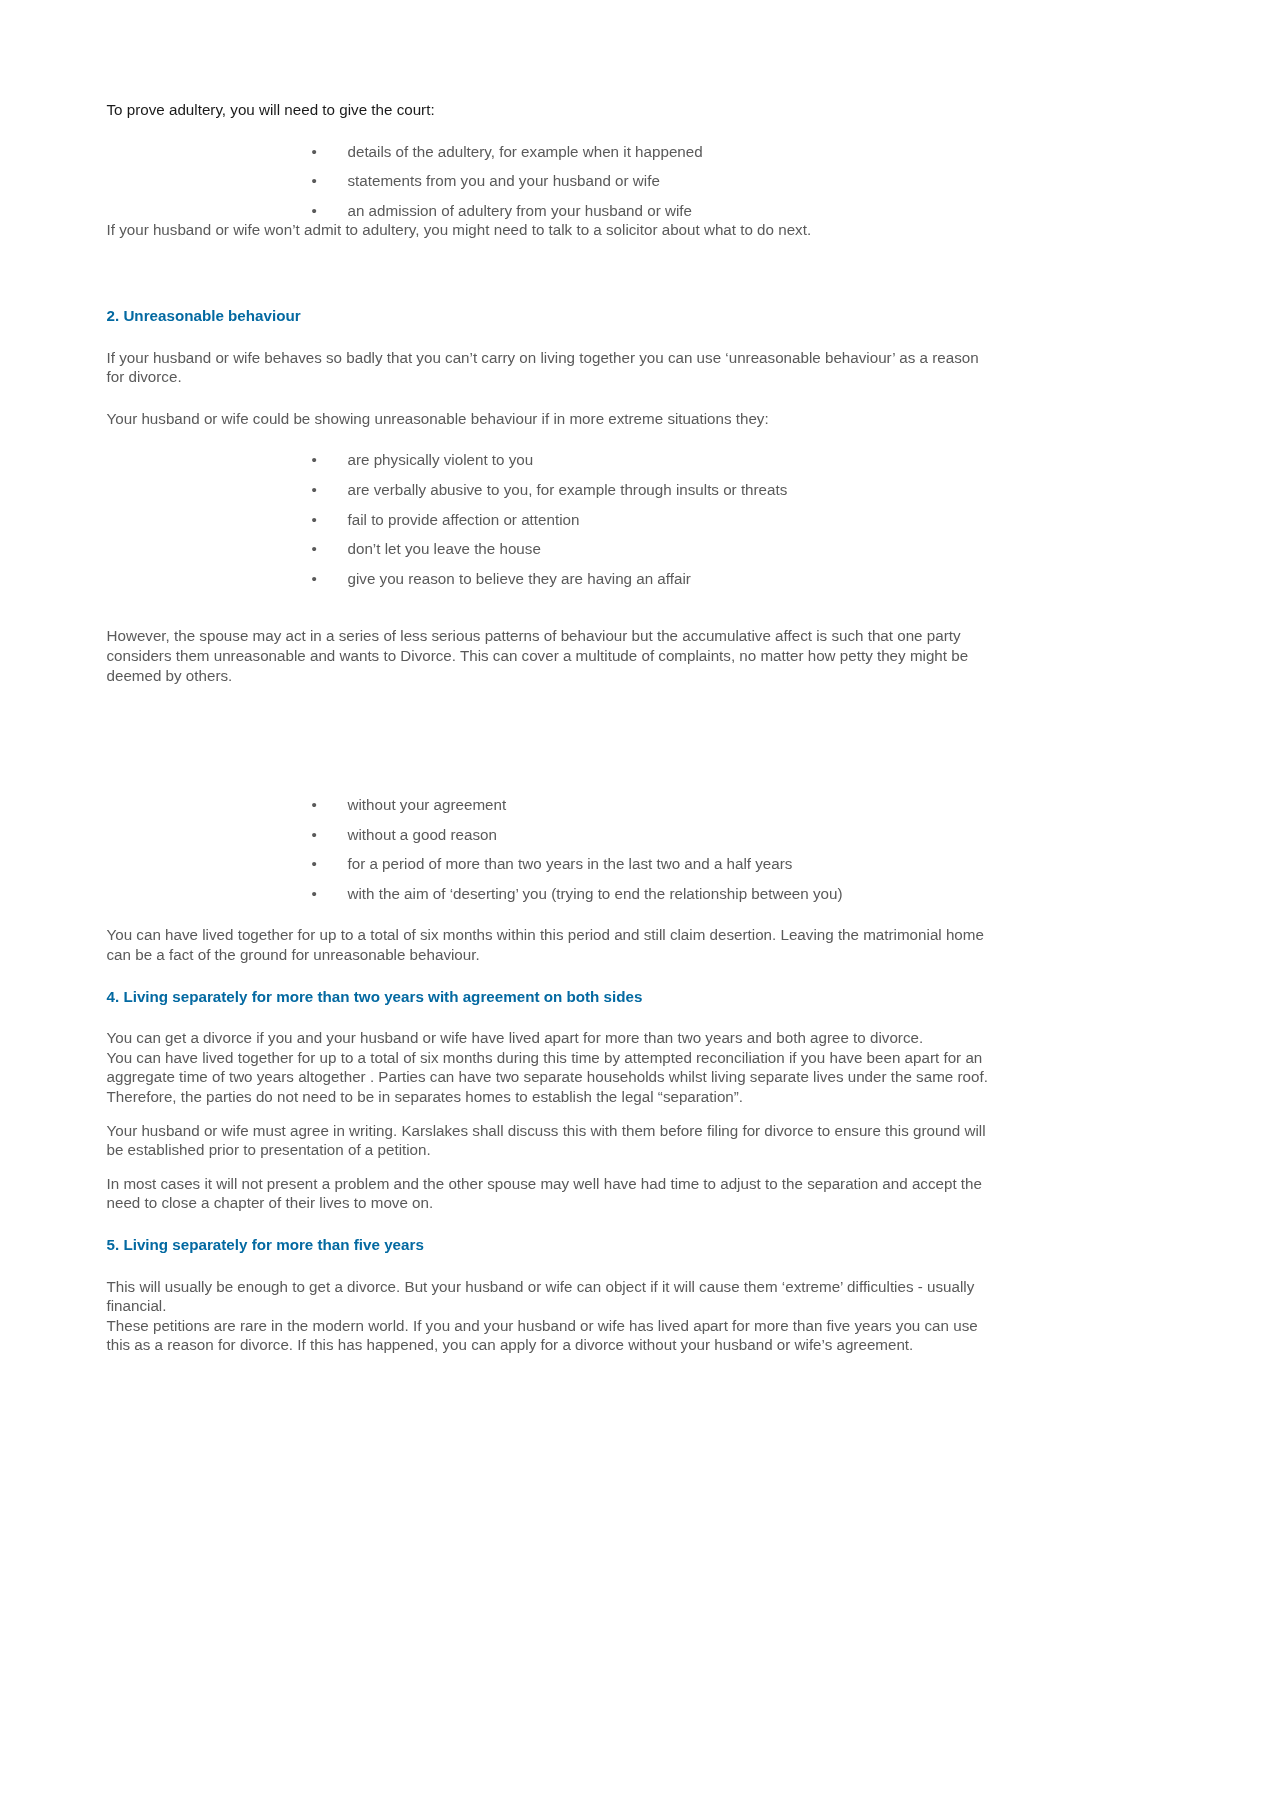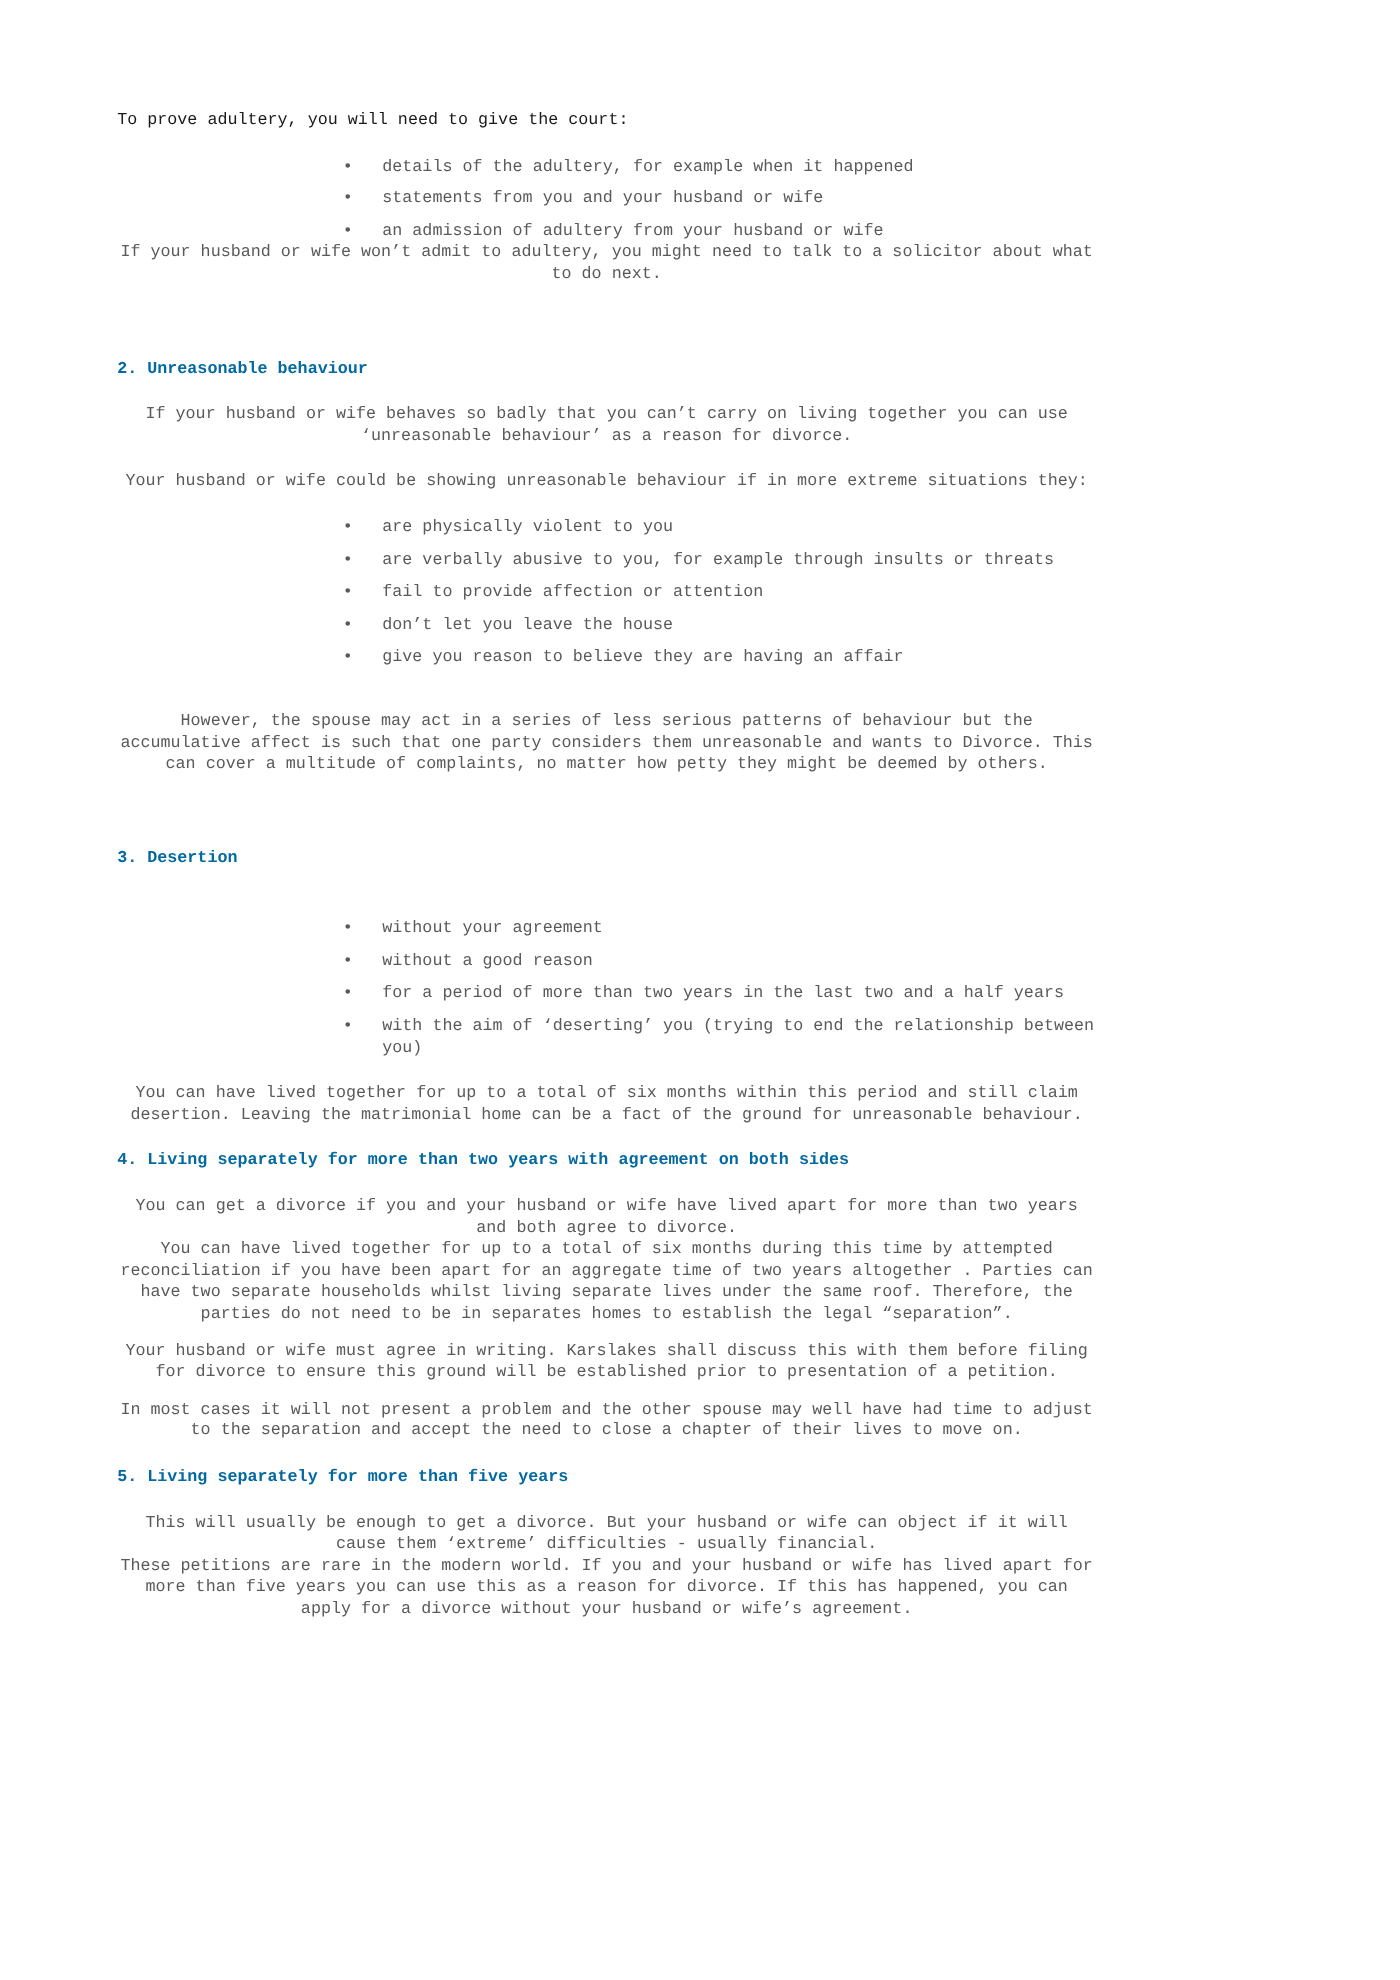--- a/index.html
+++ b/index.html
@@ -11,34 +11,33 @@
     font-family: "Liberation Sans", sans-serif;
   }
   .page {
     width: 1270px;
     min-height: 1800px;
     background: #ffffff;
     position: relative;
     box-sizing: border-box;
     padding: 0;
     margin: 0 auto;
-    font-family: Liberation Mono, monospace;
   }
   .content {
     position: absolute;
     left: 105px;
     top: 100px;
     width: 890px;
   }
   .para {
     color: #5a5a5a;
     font-size: 15.2px;
     line-height: 19.6px;
     margin: 0;
-    text-align: center;
+    text-align: left;
   }
   .para-intro {
     color: #1a1a1a;
     font-size: 15.2px;
     line-height: 19.6px;
     margin: 0;
   }
   .heading {
     color: #0369a1;
     font-size: 15.2px;
@@ -141,21 +140,20 @@
         </li>
       </ul>
     </div>
 
     <div class="gap-lg"></div>
 
     <p class="para">However, the spouse may act in a series of less serious patterns of behaviour but the accumulative affect is such that one party considers them unreasonable and wants to Divorce. This can cover a multitude of complaints, no matter how petty they might be deemed by others.</p>
 
     <div class="gap-xxl"></div>
 
-    <h2 class="heading">3. Desertion</h2>
     <div class="gap-md"></div>
 
     <div class="gap-md"></div>
 
     <div class="bullet-block">
       <ul class="bullets">
         <li>
           <span class="bullet-dot">•</span>
           <span>without your agreement</span>
         </li>

